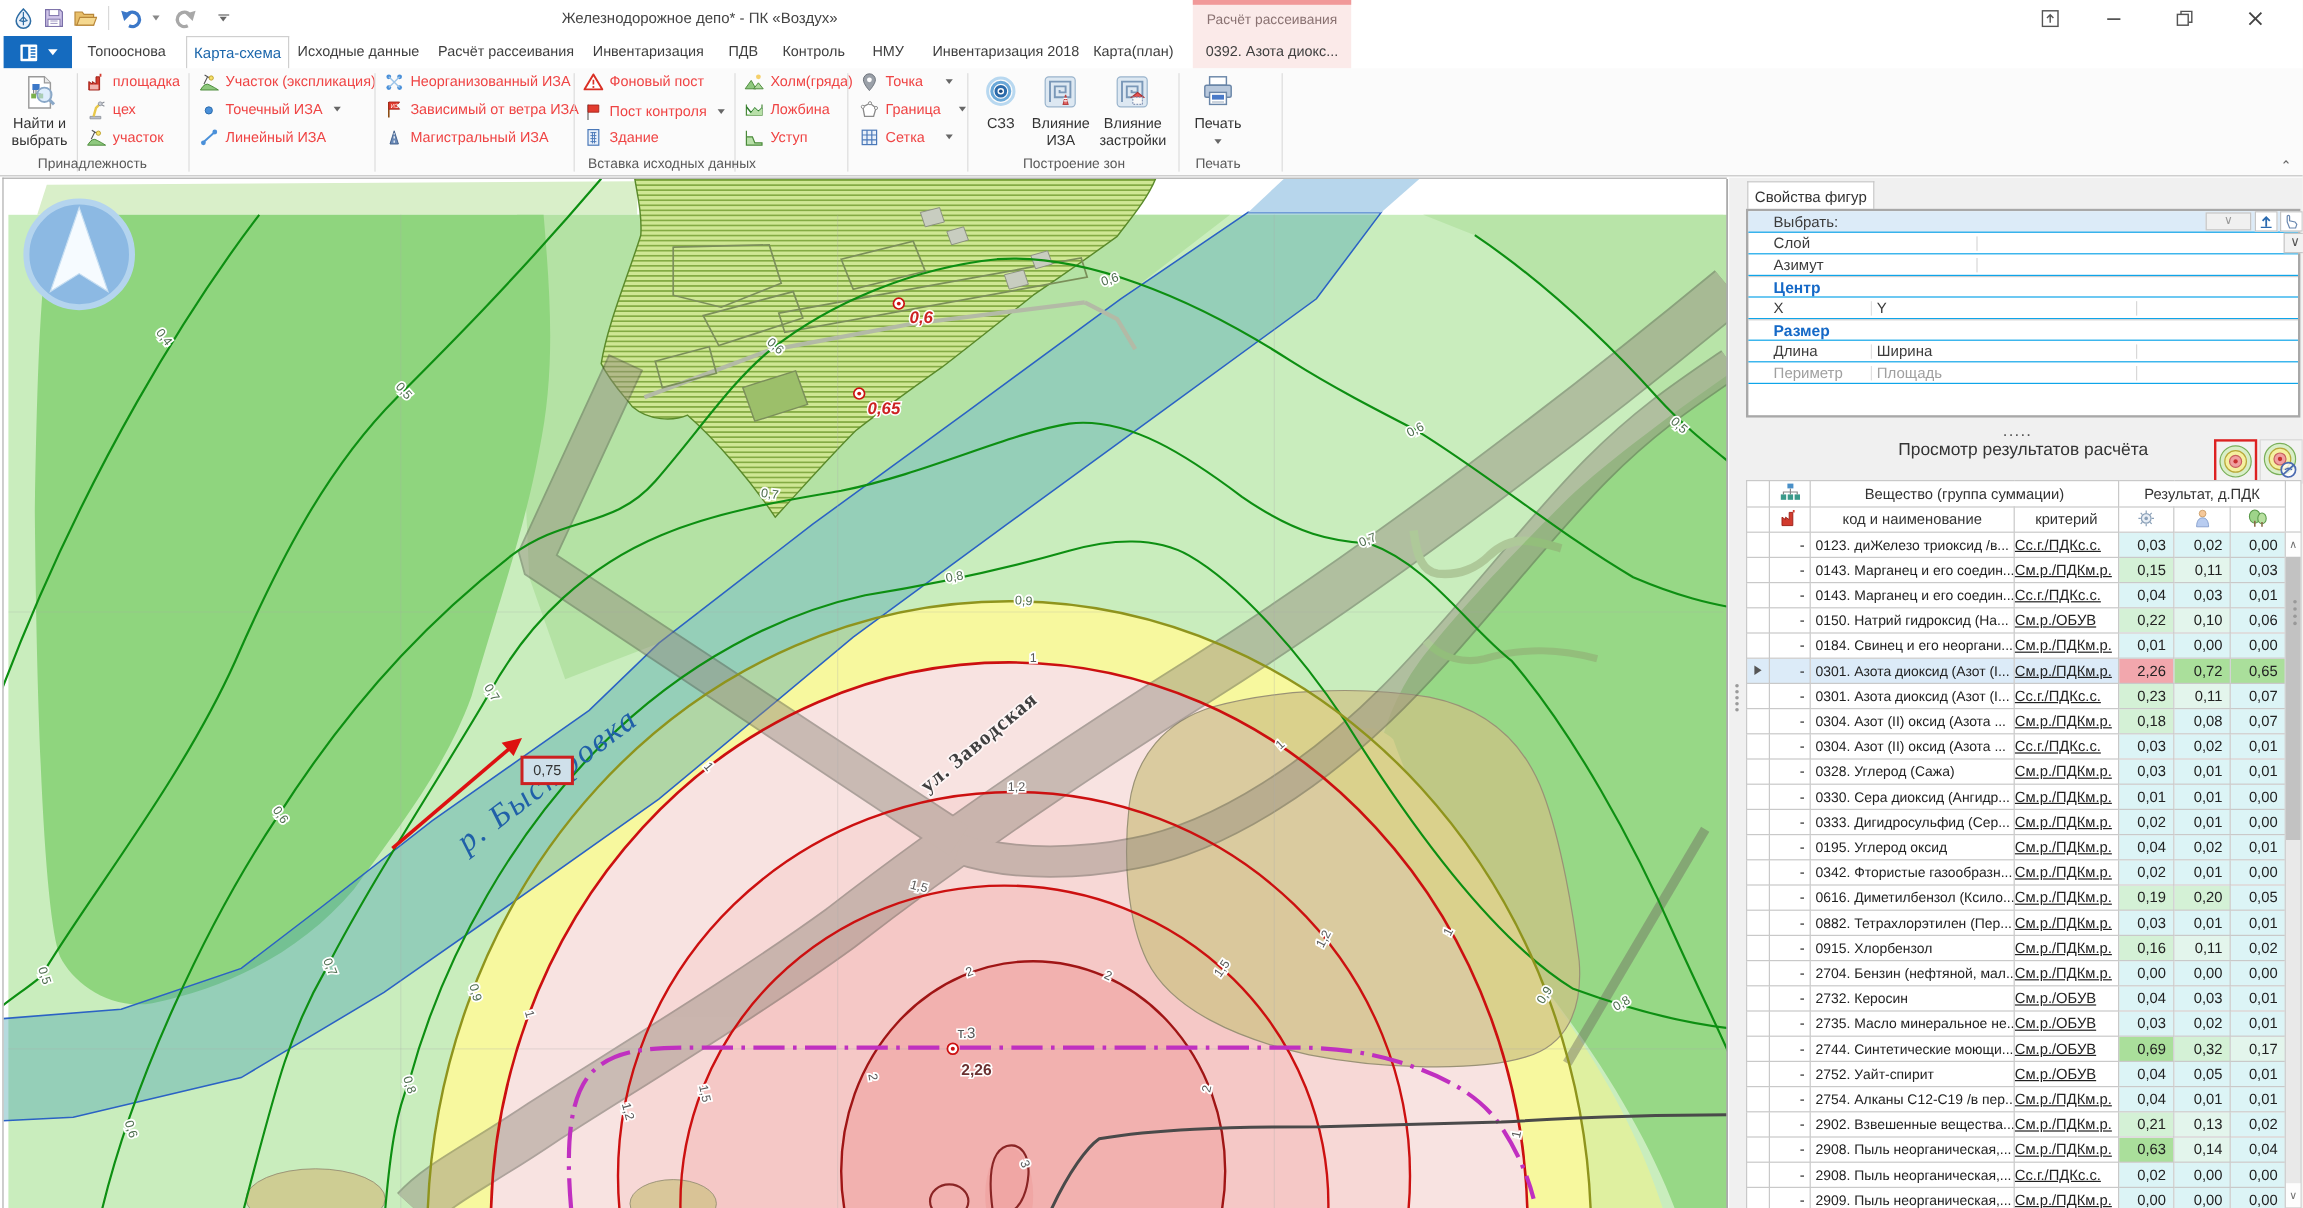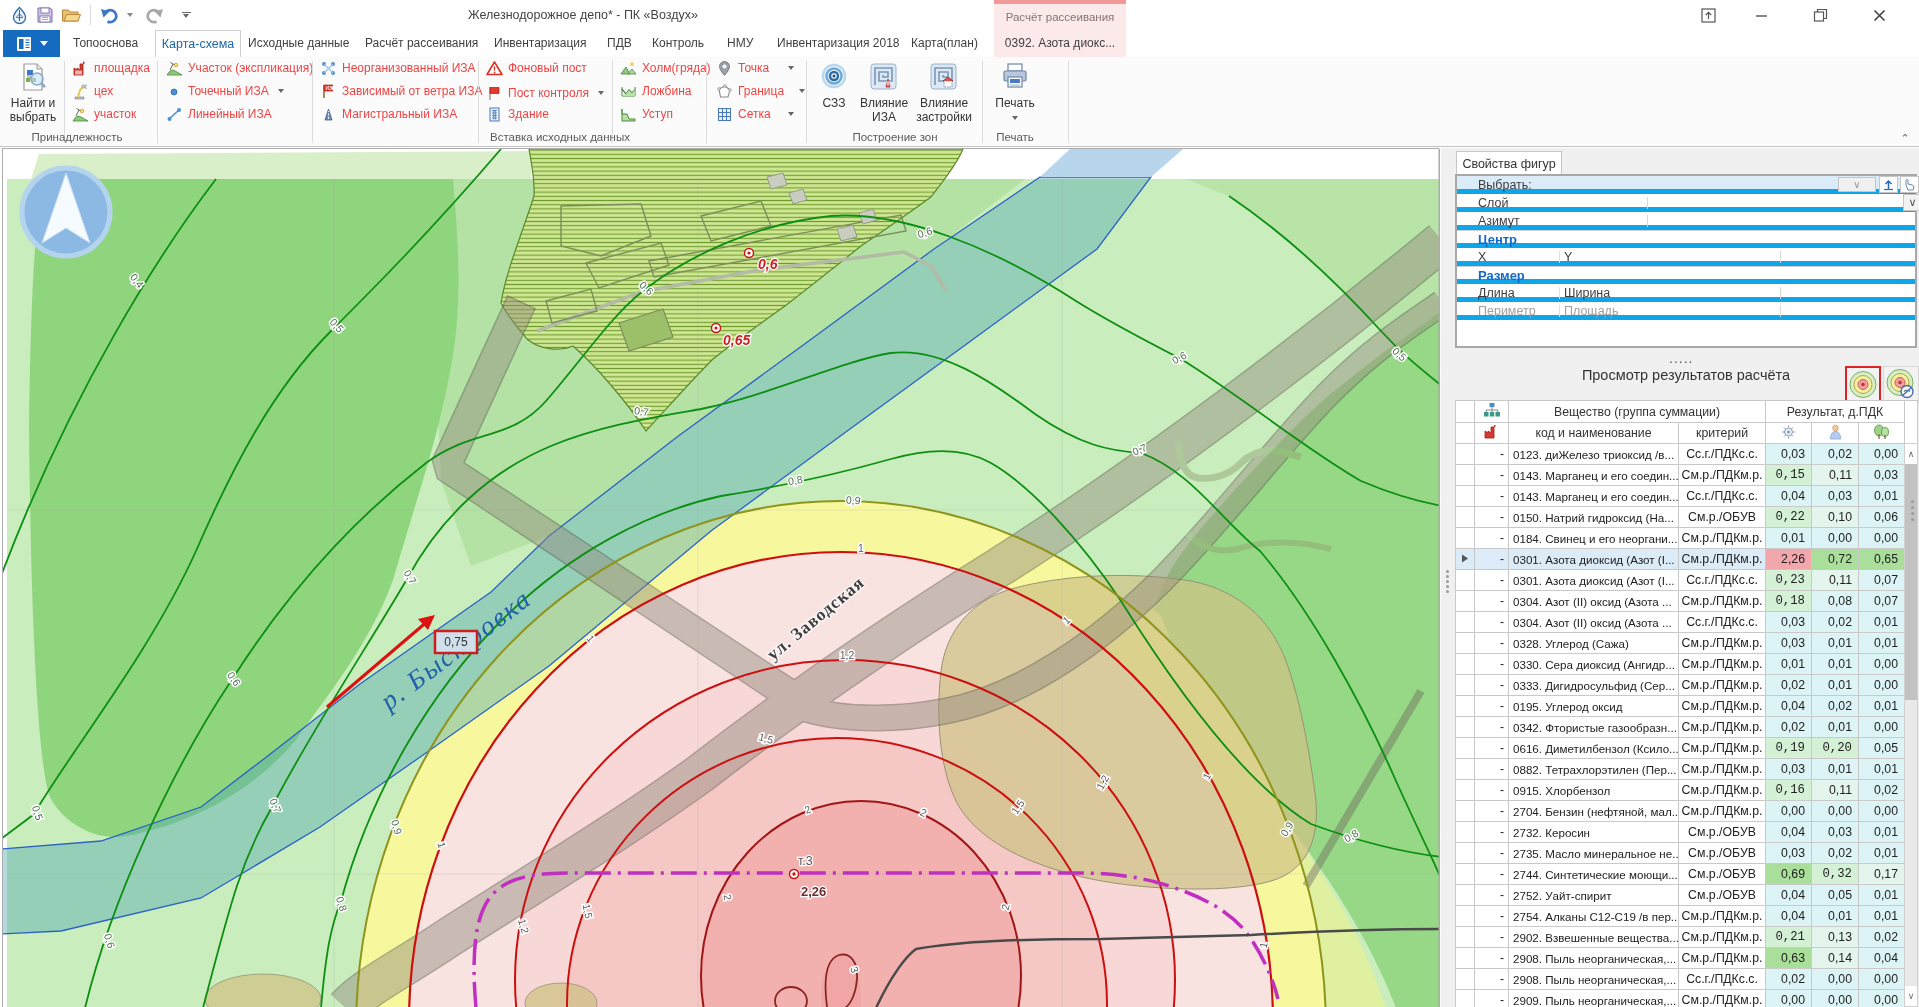--- a/index.html
+++ b/index.html
@@ -40,38 +40,38 @@
 
 #map { left:2px; top:148px; width:1437px; height:859px; background:#fff; border-top:1px solid #ababab; border-left:1px solid #ababab; }
 
 
 #rpanel { left:1441px; top:148px; width:478px; height:859px; background:#f0f0f0; }
 #splitdots { left:5px; top:420px; width:4px; height:26px; }
 #splitdots i { display:block; width:3px; height:3px; border-radius:50%; background:#9a9a9a; margin:2px 0; }
 
 #ptab { left:15px; top:3px; width:106px; height:24px; background:#fff; border:1px solid #c6c6c6; border-bottom:none; line-height:24px; text-align:center; font-size:12.5px; color:#333; }
 #pgrid { left:14px; top:26px; width:462px; height:174px; background:#fff; border:2px solid #a8a8a8; }
-.prow { position:absolute; left:0; width:458px; height:18px; line-height:18px; font-size:12.5px; color:#3c3c3c; border-bottom:5px solid #0ea5e9; }
+.prow { position:absolute; left:0; width:458px; height:18px; line-height:18px; font-size:12.5px; color:#3c3c3c; border-bottom:1px solid #0ea5e9; }
 .prow .lbl { position:absolute; left:21px; top:0; }
 .prow .lbl2 { position:absolute; left:102px; top:0; border-left:1px solid #e0e0e0; padding-left:4px; height:12px; margin-top:3px; line-height:12px; }
 .psec { color:#1569c7; font-weight:bold; font-size:13px; }
 .pvline { position:absolute; top:3px; width:1px; height:12px; background:#d8d8d8; }
 #dots5 { left:228px; top:202px; color:#555; font-size:14px; letter-spacing:1px; }
 
 #restitle { left:60px; top:219px; width:370px; text-align:center; font-size:14.5px; color:#333; }
 .tbtn { position:absolute; top:218px; width:36px; height:37px; background:#f2f2f2; }
 #rtable { position:absolute; left:14px; top:252px; width:449px; background:#fff; border-collapse:collapse; table-layout:fixed; font-size:12.3px; color:#222; }
 #rtable td { border:1px solid #c9c9c9; padding:0; height:21px; white-space:nowrap; overflow:hidden; }
 #rtable .name { padding-left:4px; font-size:11.6px; }
-#rtable .crit { text-align:center; }
+#rtable .crit { text-align:left;text-decoration:underline; }
 #rtable .v { text-align:right; padding-right:6px; }
 #rtable .hd { text-align:center; color:#333; }
 td.c { background:#dcf4f6; }
 td.f { background:#e3f5ec; }
-td.g { background:#d4f1d6;font-family:Liberation Mono, monospace; }
+td.g { background:#d4f1d6; }
 td.G { background:#aadf9b; }
 td.R { background:#f2a7ad; }
 tr.sel td { background:#dcebf8; }
 tr.sel td.G { background:#aadf9b; } tr.sel td.R { background:#f2a7ad; }
 #vscroll { left:463px; top:295px; width:14px; height:564px; background:#e9e9e9; border:1px solid #d0d0d0; }
 </style>
 </head>
 <body>
 
 <div class="abs" id="titlebar">

